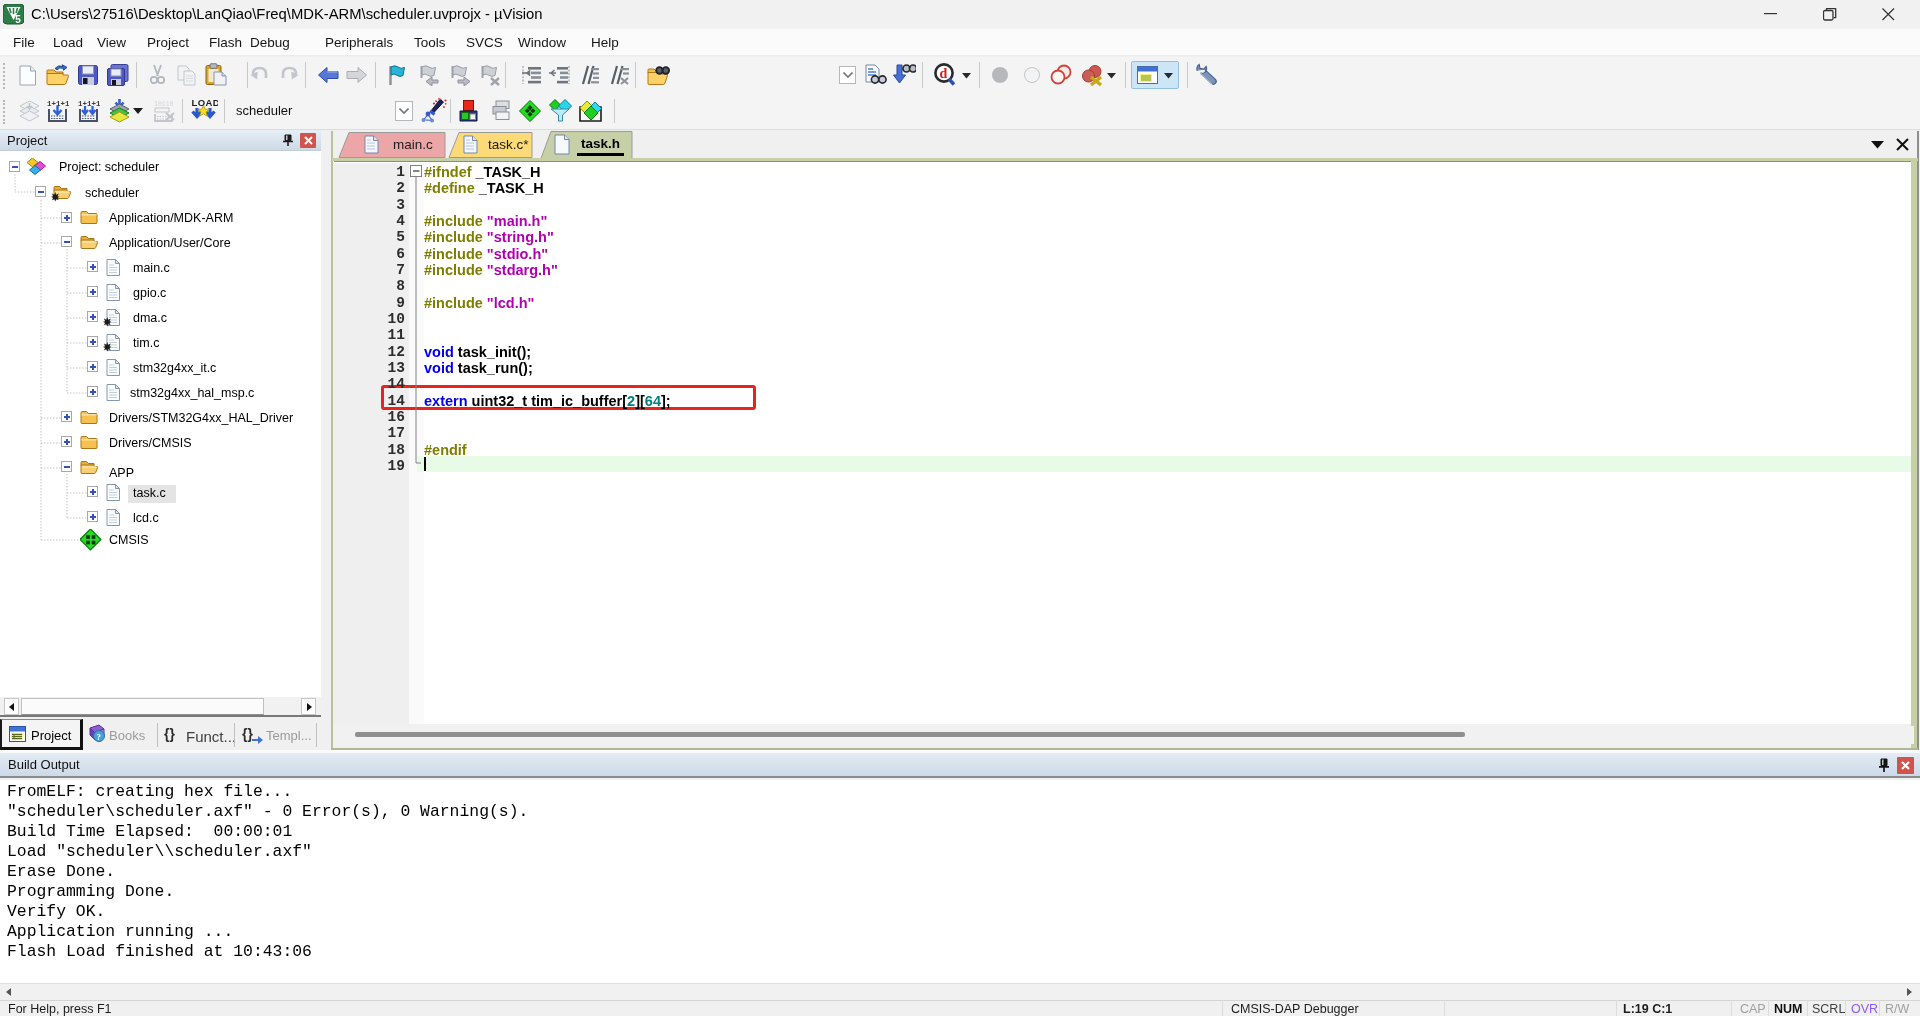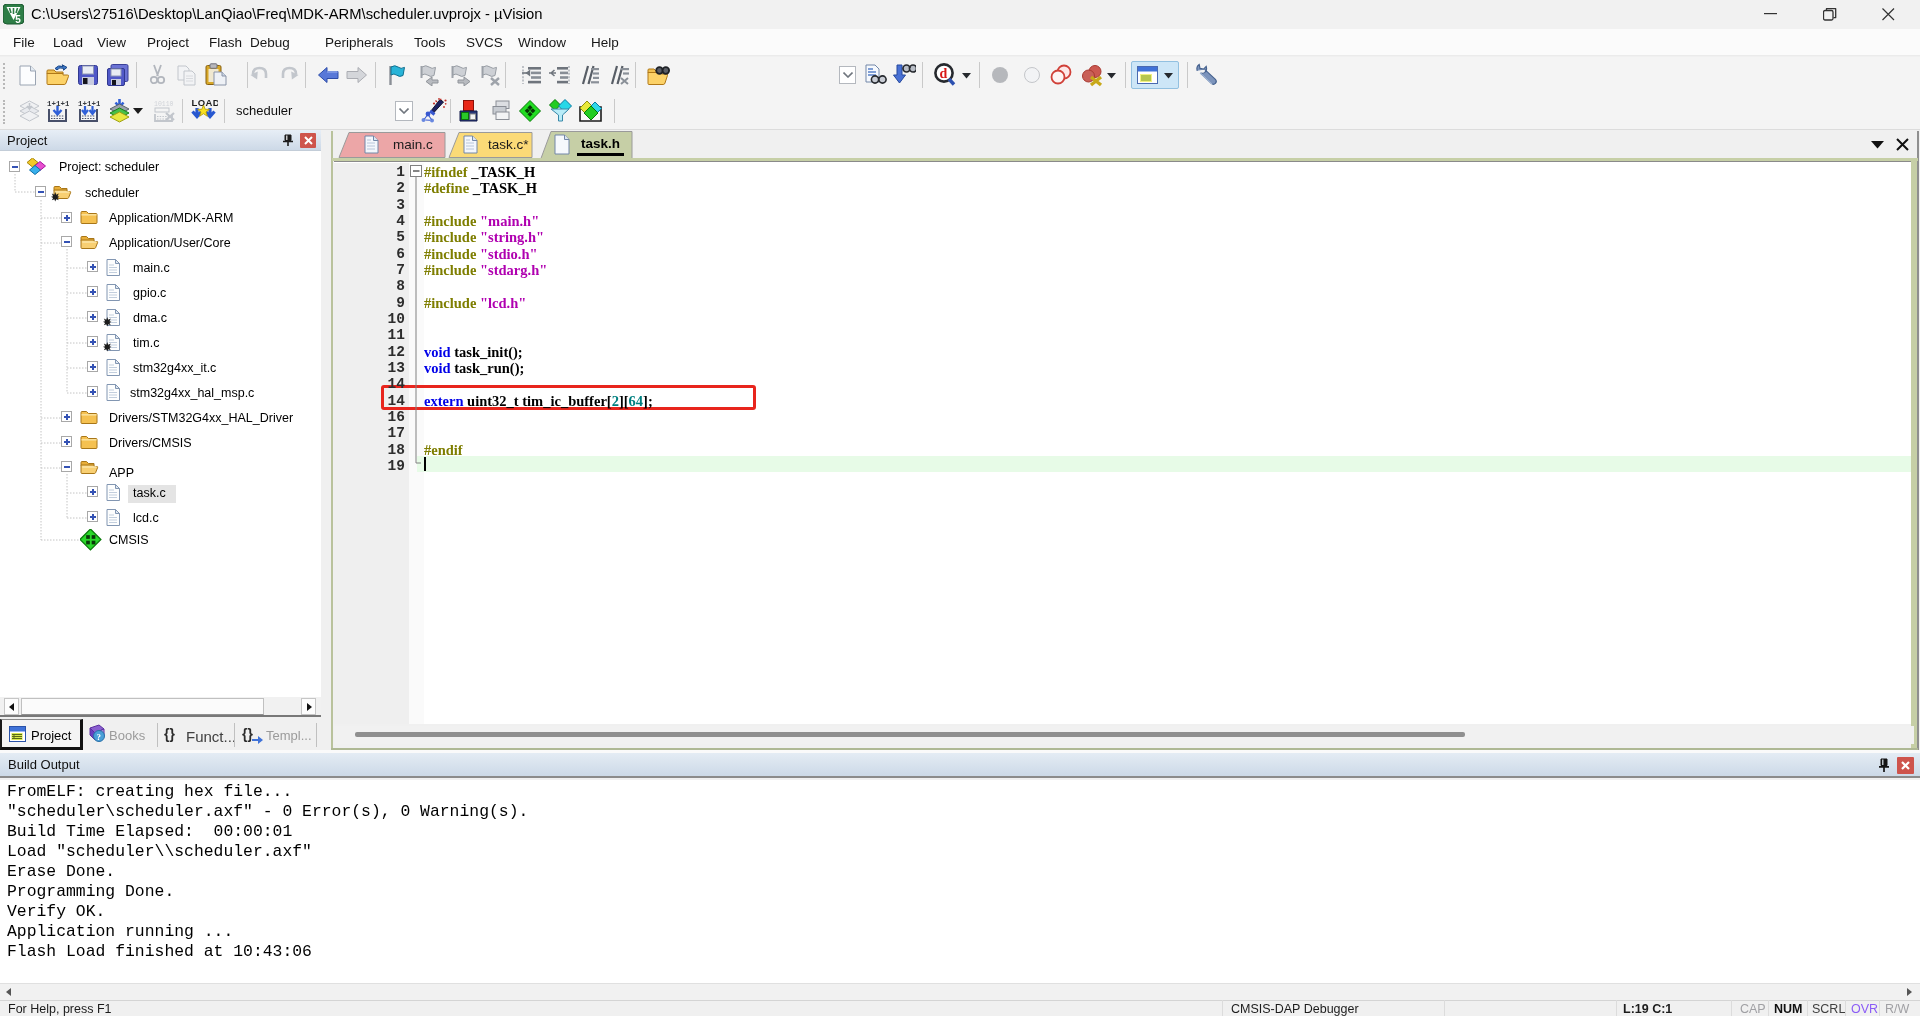--- a/index.html
+++ b/index.html
@@ -32,21 +32,21 @@
 #phs { left:0; top:697px; width:321px; height:20px; background:#f1f1f1; border-bottom:2px solid #787878;}
 #ptabs { left:0; top:718px; width:332px; height:34px; background:#f0f0f0; }
 
 
 #edit { left:332px; top:130px; width:1586px; height:622px; background:#f0f0f0; }
 #greenstrip { left:332px; top:158px; width:1586px; height:3px; background:#c6cfa6; }
 #codearea { left:334px; top:161px; width:1577px; height:563px; background:#fff; border-top:1.5px solid #8a8a8a; }
 #gutter { left:334px; top:163px; width:75px; height:561px; background:#efefef; }
 #foldm { left:409px; top:163px; width:15px; height:561px; background:#fafafa; }
 .lnum { position:absolute; left:334px; width:71px; text-align:right; font-family:"Liberation Mono",monospace; font-size:14.5px; font-weight:bold; color:#2d2d2d; }
-.cl { position:absolute; left:424px; font-family:Liberation Serif, serif; font-size:14.5px; font-weight:bold; white-space:pre; color:#000; }
+.cl { position:absolute; left:424px; font-family:Liberation Sans, sans-serif; font-size:14.5px; font-weight:bold; white-space:pre; color:#000; }
 .dir { color:#7e7e00; } .str { color:#b000b0; } .kw { color:#0000e8; } .num { color:#008080; }
 #ehs { left:334px; top:726px; width:1580px; height:18px; background:#f1f1f1; }
 
 
 #boh { left:0; top:753px; width:1920px; height:25px; background:linear-gradient(#e4ecf4,#ccd9e7); border-bottom:2px solid #8b8b8b; }
 #botext { left:0; top:780px; width:1920px; height:203px; background:#fff; }
 .bol { position:absolute; left:7px; font-family:"Liberation Mono",monospace; font-size:16.4px; color:#000; white-space:pre; }
 #bhs { left:0; top:983px; width:1920px; height:17px; background:#f1f1f1; border-top:1px solid #e0e0e0;}
 
 

